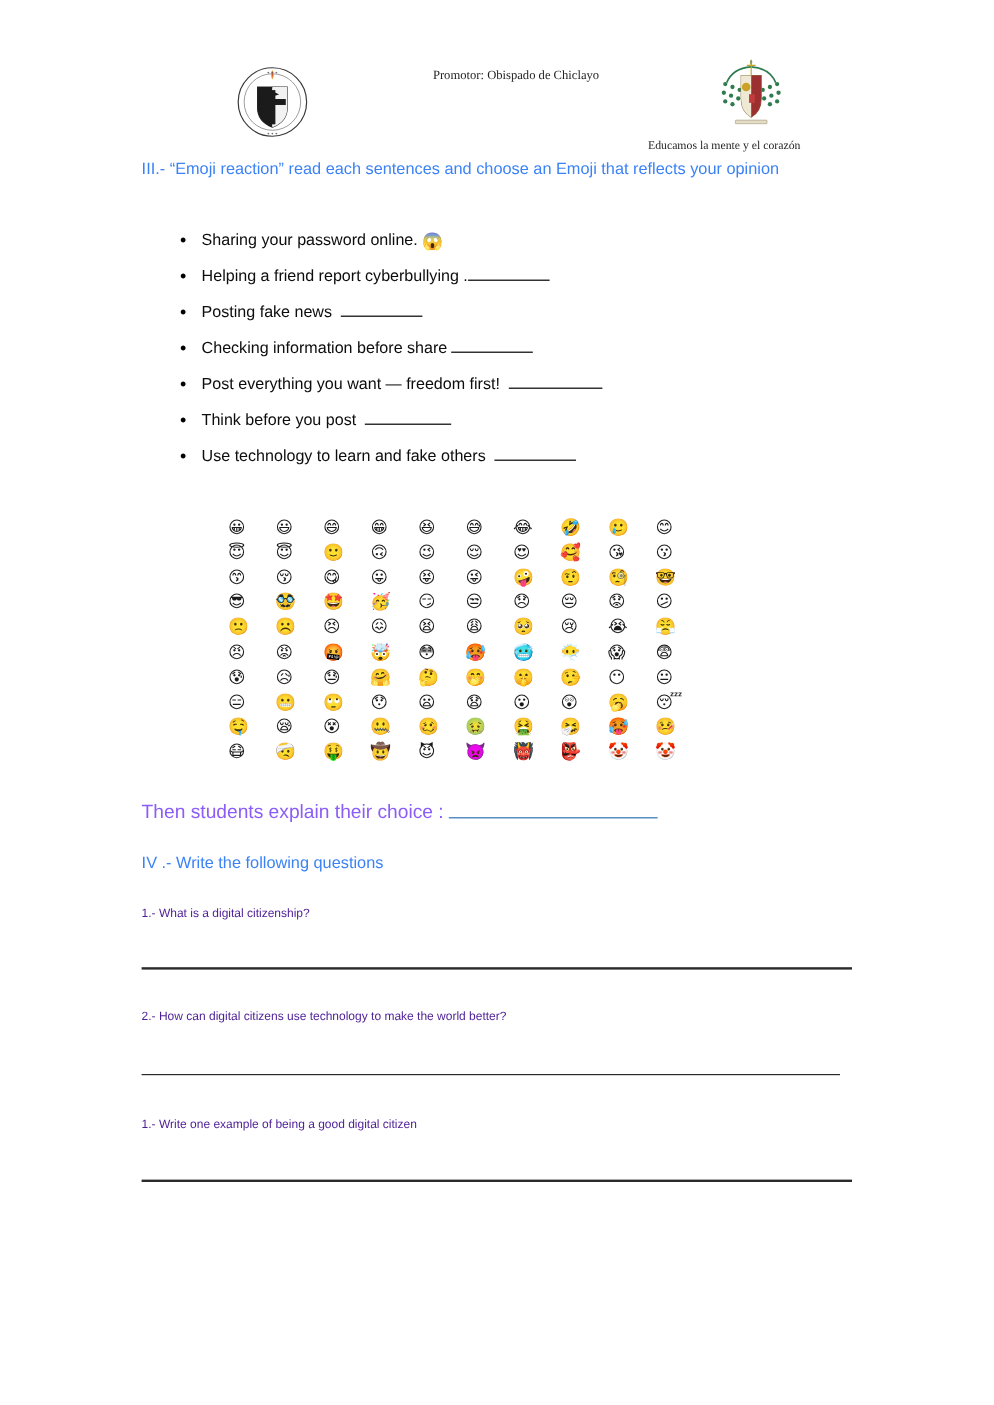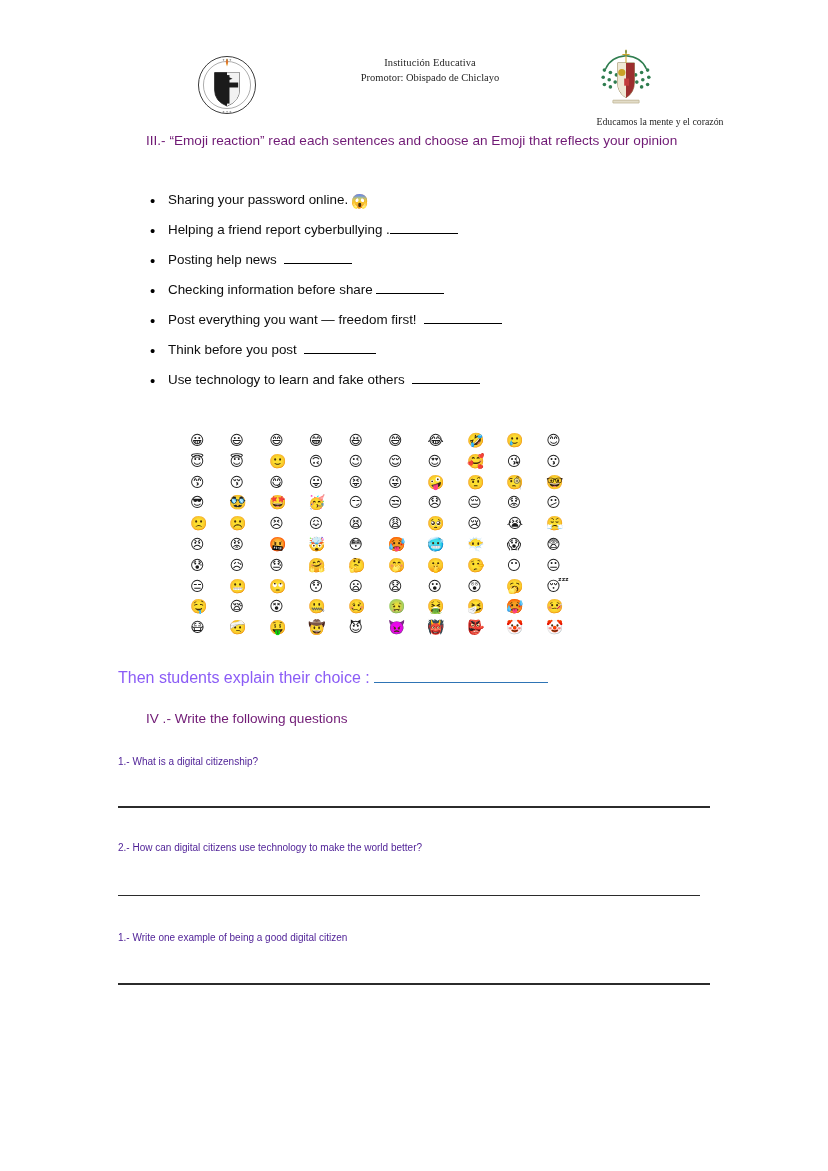--- a/index.html
+++ b/index.html
@@ -64,34 +64,32 @@
     font-size: 10.5px;
     color: #1f1f1f;
     line-height: 16px;
     font-style: normal;
   }
   .header-right-motto {
     position: absolute;
     left: 540px;
     top: 92px;
     width: 240px;
-    text-align: center;
     font-family: "Liberation Serif", serif;
     font-size: 9.8px;
     color: #1f1f1f;
   }
 
   
   .section-heading {
     position: absolute;
     font-family: "Liberation Sans", sans-serif;
     font-size: 13.6px;
-    color: #701a75;
+    color: #3b82f6;
     line-height: 21px;
-    margin-left: 28px;
   }
   #heading-iii {
     left: 118px;
     top: 130px;
     width: 560px;
   }
   #heading-iv {
     left: 118px;
     top: 708px;
   }
@@ -196,21 +194,20 @@
       <path d="M50 30 L70 30 L70 58 Q70 76 50 84 Z" fill="#f2f2f2"></path>
       <rect x="46" y="34" width="8" height="46" fill="#1b1b1b"></rect>
       <rect x="32" y="46" width="36" height="8" fill="#1b1b1b"></rect>
       <path d="M41 40 q9 -6 18 0 q-9 4 -18 0z" fill="#1b1b1b"></path>
       <text x="50" y="12" font-size="5" fill="#5a5a5a" text-anchor="middle" font-family="Liberation Serif, serif">✦ ✦ ✦</text>
       <text x="50" y="95" font-size="5" fill="#5a5a5a" text-anchor="middle" font-family="Liberation Serif, serif">✦ ✦ ✦</text>
     </svg>
   </div>
 
   <div class="header-center">
-    <div class="hc-line1">Institución Educativa</div>
     <div class="hc-line3">Promotor: Obispado de Chiclayo</div>
   </div>
 
   <div class="logo-right">
     <svg viewBox="0 0 100 105" width="60" height="64">
       <path d="M50 10 q-3 -6 0 -8 q3 2 0 8z" fill="#2f7d4f"></path>
       <path d="M50 12 q-26 2 -34 22" stroke="#2f7d4f" stroke-width="2.4" fill="none"></path>
       <path d="M50 12 q26 2 34 22" stroke="#2f7d4f" stroke-width="2.4" fill="none"></path>
       <g fill="#2f7d4f">
         <circle cx="14" cy="36" r="3"></circle>
@@ -242,21 +239,21 @@
   </div>
 
   <div class="header-right-motto">Educamos la mente y el corazón</div>
 </div>
 
 <div class="section-heading" id="heading-iii">III.- “Emoji reaction” read each sentences and choose an Emoji that reflects your opinion</div>
 
 <div class="bullet-list">
     <div class="bullet-item"><span class="bullet-dot">•</span><span class="bullet-text">Sharing your password online. </span><span class="emoji-inline">😱</span></div>
     <div class="bullet-item"><span class="bullet-dot">•</span><span class="bullet-text">Helping a friend report cyberbullying .</span><span class="blank-line" style="width: 68px;"></span></div>
-    <div class="bullet-item"><span class="bullet-dot">•</span><span class="bullet-text">Posting help news  </span><span class="blank-line" style="width: 68px;"></span></div>
+    <div class="bullet-item"><span class="bullet-dot">•</span><span class="bullet-text">Posting fake news  </span><span class="blank-line" style="width: 68px;"></span></div>
     <div class="bullet-item"><span class="bullet-dot">•</span><span class="bullet-text">Checking information before share </span><span class="blank-line" style="width: 68px;"></span></div>
     <div class="bullet-item"><span class="bullet-dot">•</span><span class="bullet-text">Post everything you want — freedom first!  </span><span class="blank-line" style="width: 78px;"></span></div>
     <div class="bullet-item"><span class="bullet-dot">•</span><span class="bullet-text">Think before you post  </span><span class="blank-line" style="width: 72px;"></span></div>
     <div class="bullet-item"><span class="bullet-dot">•</span><span class="bullet-text">Use technology to learn and fake others  </span><span class="blank-line" style="width: 68px;"></span></div>
   </div>
 
 <div class="emoji-grid">
     <span class="emoji-cell">😀</span>
     <span class="emoji-cell">😃</span>
     <span class="emoji-cell">😄</span>

